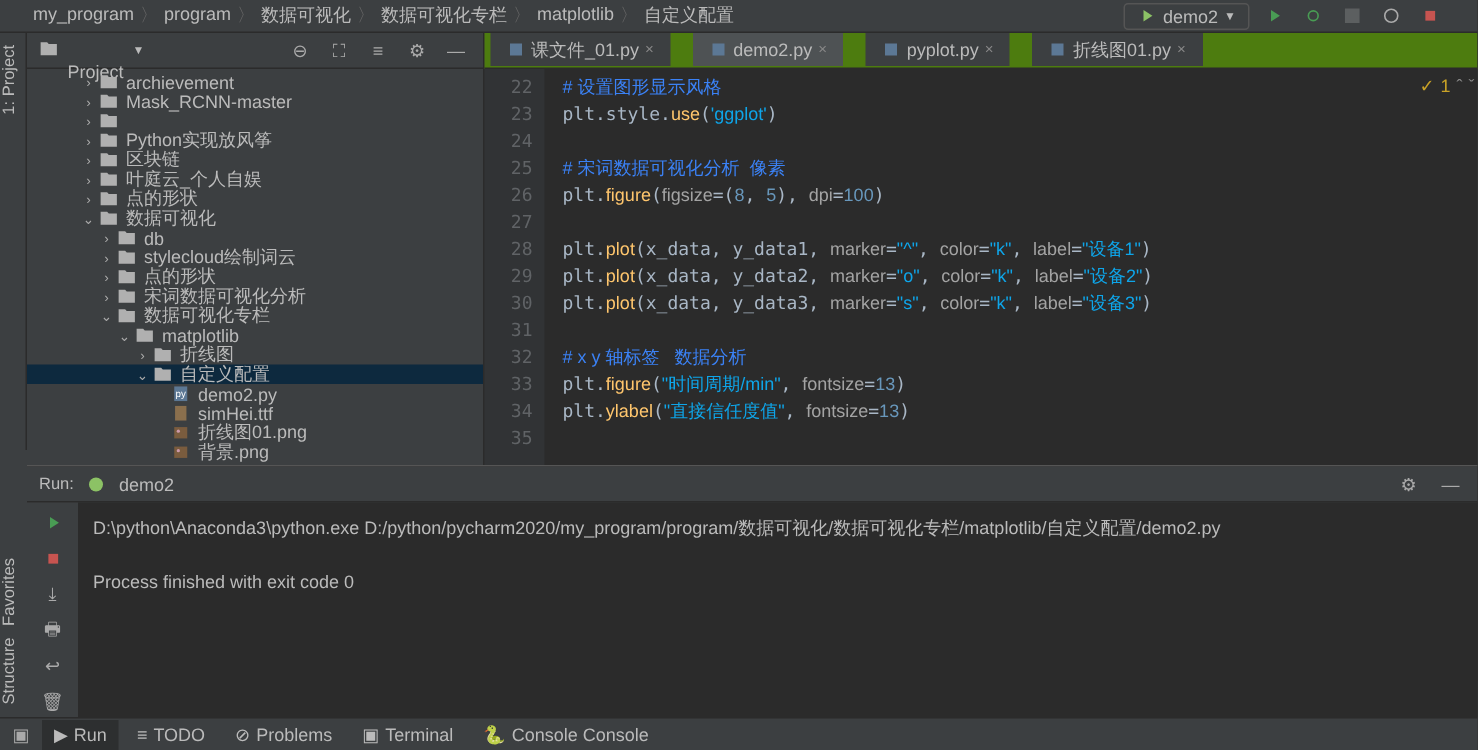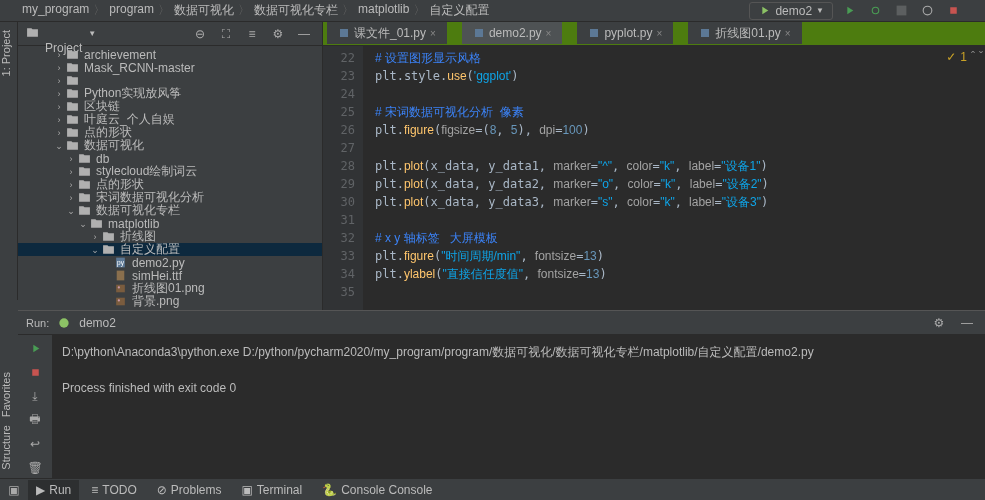--- a/index.html
+++ b/index.html
@@ -344,21 +344,21 @@
       <div class="code" id="code"><span class="c-com"># 设置图形显示风格</span>
 plt.style.<span class="c-fn">use</span>(<span class="c-str">'ggplot'</span>)
 
 <span class="c-com"># 宋词数据可视化分析  像素</span>
 plt.<span class="c-fn">figure</span>(<span class="c-param">figsize</span>=(<span class="c-num">8</span>, <span class="c-num">5</span>), <span class="c-param">dpi</span>=<span class="c-num">100</span>)
 
 plt.<span class="c-fn">plot</span>(x_data, y_data1, <span class="c-param">marker</span>=<span class="c-str">"^"</span>, <span class="c-param">color</span>=<span class="c-str">"k"</span>, <span class="c-param">label</span>=<span class="c-str">"设备1"</span>)
 plt.<span class="c-fn">plot</span>(x_data, y_data2, <span class="c-param">marker</span>=<span class="c-str">"o"</span>, <span class="c-param">color</span>=<span class="c-str">"k"</span>, <span class="c-param">label</span>=<span class="c-str">"设备2"</span>)
 plt.<span class="c-fn">plot</span>(x_data, y_data3, <span class="c-param">marker</span>=<span class="c-str">"s"</span>, <span class="c-param">color</span>=<span class="c-str">"k"</span>, <span class="c-param">label</span>=<span class="c-str">"设备3"</span>)
 
-<span class="c-com"># x y 轴标签   大屏模板</span>
+<span class="c-com"># x y 轴标签   数据分析</span>
 plt.<span class="c-fn">figure</span>(<span class="c-str">"时间周期/min"</span>, <span class="c-param">fontsize</span>=<span class="c-num">13</span>)
 plt.<span class="c-fn">ylabel</span>(<span class="c-str">"直接信任度值"</span>, <span class="c-param">fontsize</span>=<span class="c-num">13</span>)
 </div>
       <div class="scroll-ind">
         <span class="warn">✓</span>
         <span class="warn">1</span>
         <span style="color:#888">ˆ</span>
         <span style="color:#888">ˇ</span>
       </div>
     </div>

